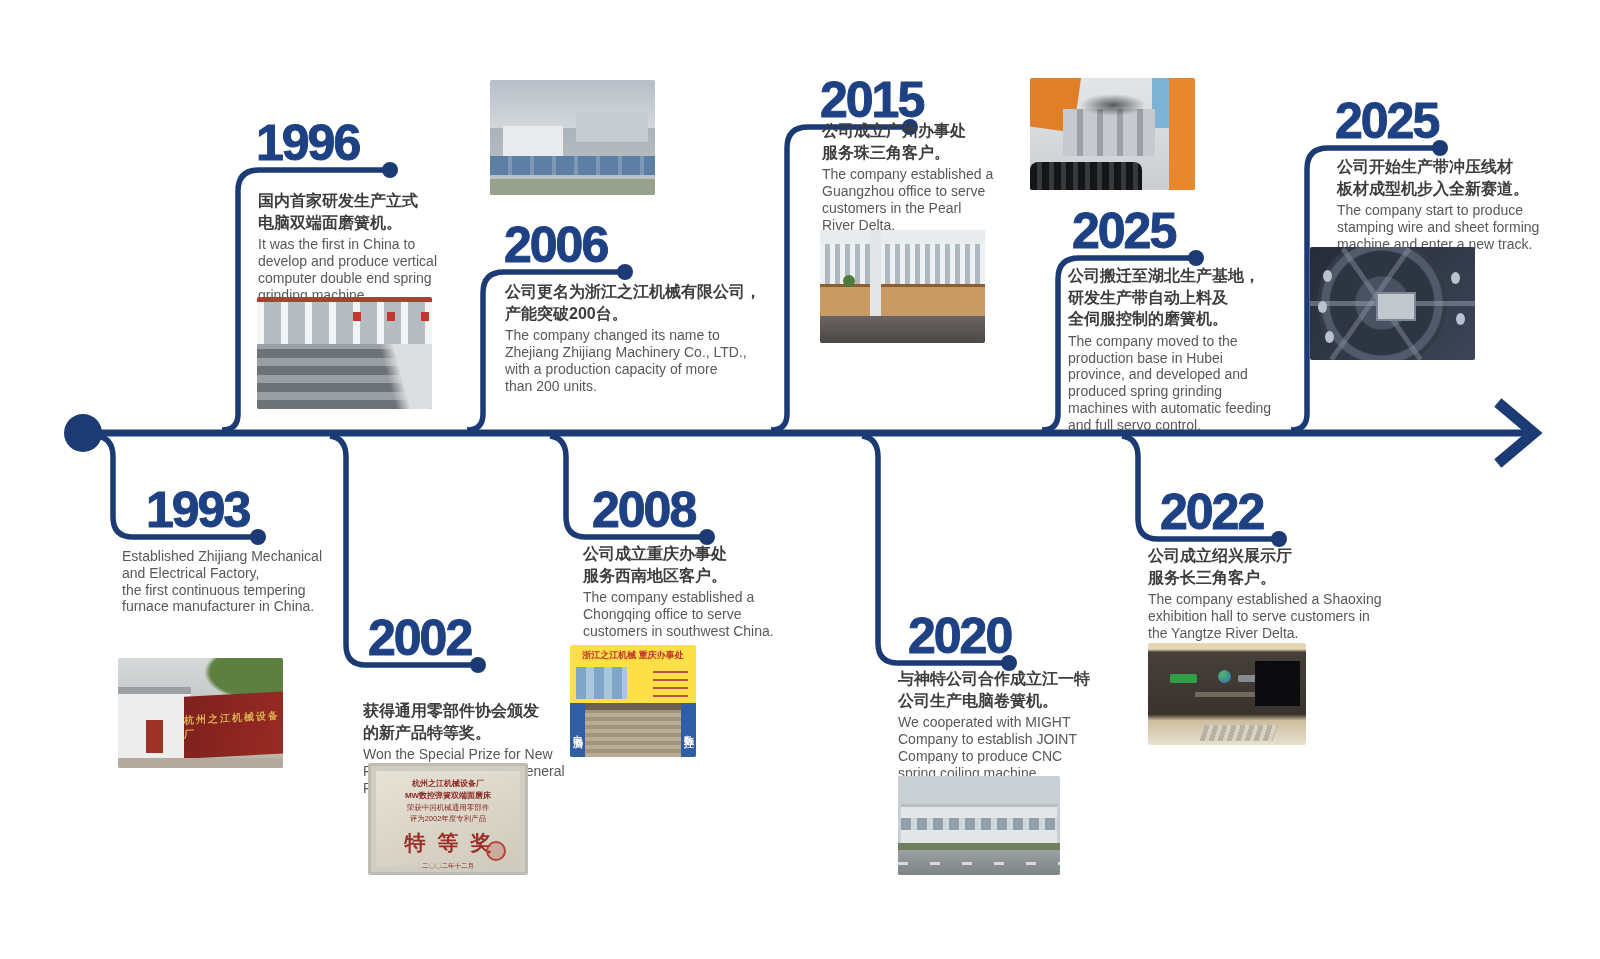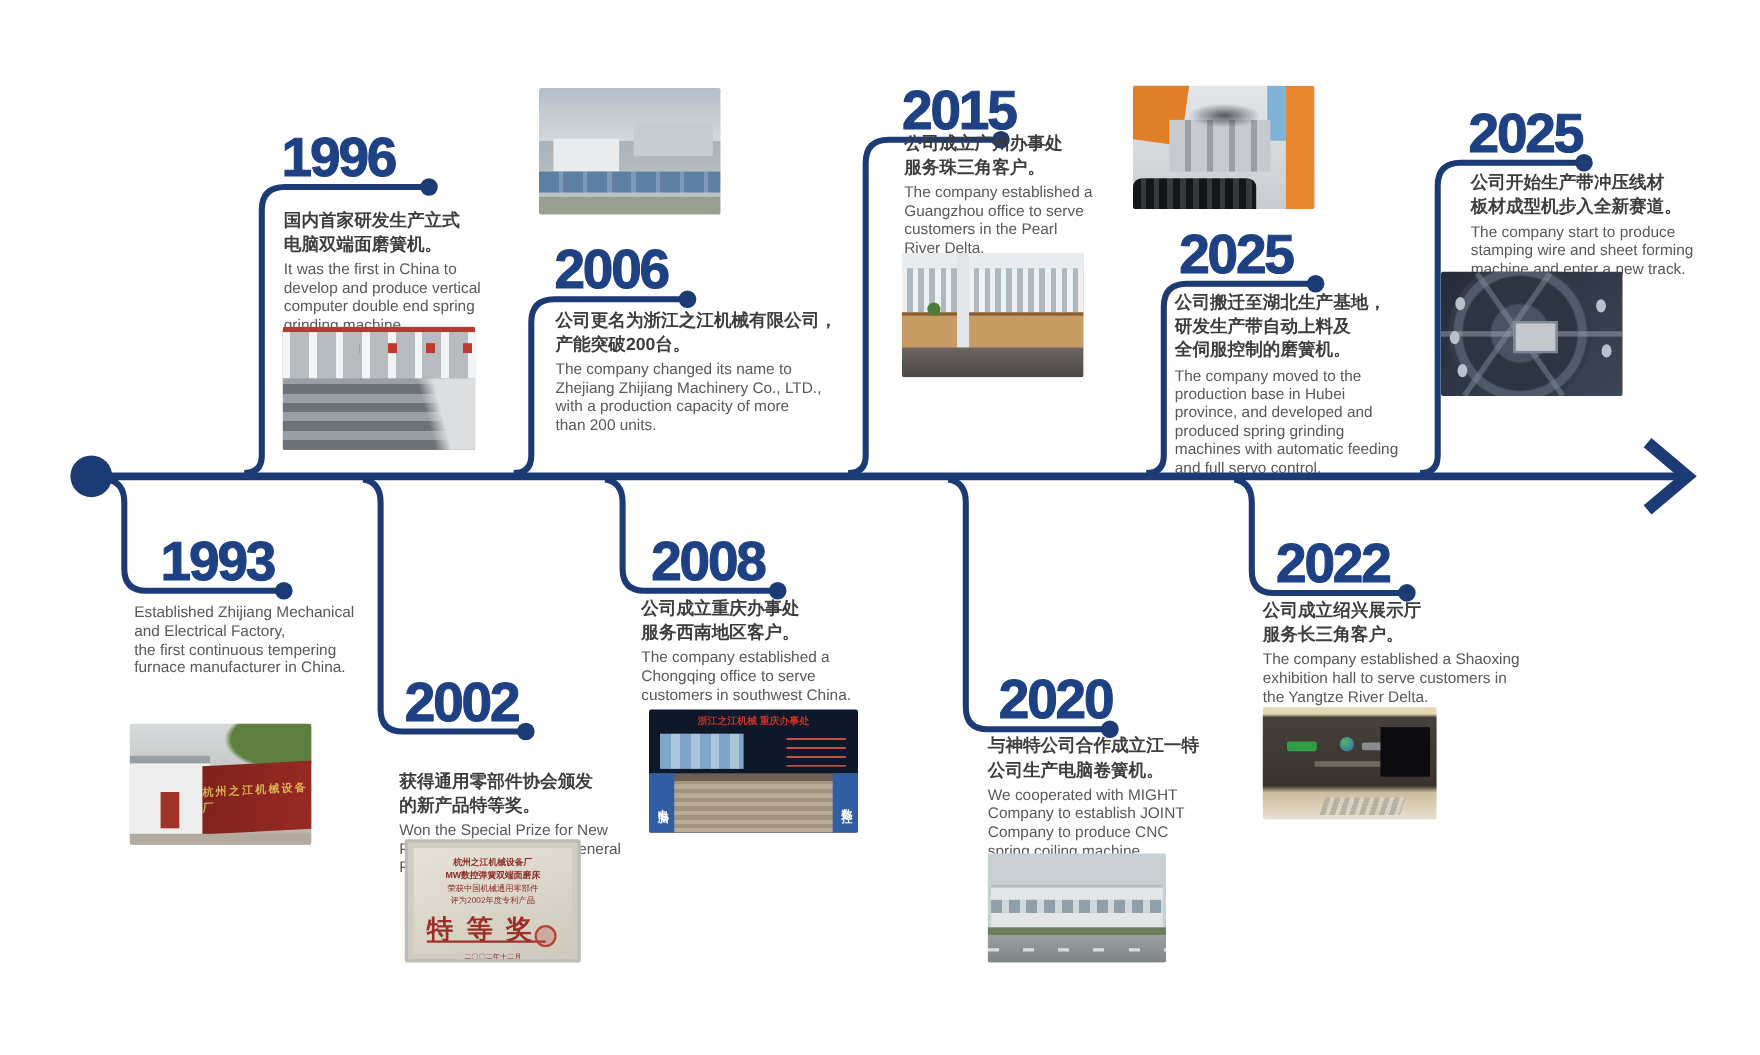--- a/index.html
+++ b/index.html
@@ -11,22 +11,22 @@
   #lines{position:absolute;left:0;top:0;width:1600px;height:959px;}
   .year{position:absolute;font-weight:bold;font-size:50px;line-height:1;letter-spacing:-2px;
         color:var(--year);-webkit-text-stroke:1px var(--year);}
   .txt{position:absolute;}
   .zh{font-weight:bold;font-size:16px;color:var(--zh);line-height:1.35;white-space:pre-line;}
   .en{font-size:14px;color:var(--en);line-height:1.2;white-space:pre-line;margin-top:3px;}
   .photo{position:absolute;overflow:hidden;border-radius:2px;}
   .ph-el{position:absolute;}
   .cert-line{font-size:8px;font-weight:bold;color:#8c2b26;text-align:center;line-height:1.5;}
   .cert-line.small{font-size:7.5px;font-weight:normal;}
-  .cert-prize{font-size:24px;font-weight:bold;color:#9c2f28;text-align:left;letter-spacing:12px;
-              margin-top:4px;text-indent:12px;text-decoration:underline;}
+  .cert-prize{font-size:21px;font-weight:bold;color:#9c2f28;text-align:center;letter-spacing:12px;
+              margin-top:4px;text-indent:12px;}
   .cert-foot{font-size:6.5px;color:#8c2b26;text-align:center;margin-top:5px;}
   .pillar-txt{position:absolute;top:55%;width:100%;writing-mode:vertical-rl;color:#fff;
               font-size:10px;font-weight:bold;letter-spacing:3px;left:0;top:56%;height:44%;
               display:flex;align-items:center;justify-content:center;}
 </style>
 </head>
 <body>
 
 <div id="canvas">
 
@@ -178,21 +178,21 @@
     </div>
   </div>
 
   <div class="photo" style="left:490px;top:80px;width:165px;height:115px;background:linear-gradient(180deg,#b6bec6 0%,#d3d8dc 42%,#aab3b9 42%,#c2c8cd 100%)">
     <div class="ph-el" style="left:52%;top:28%;width:44%;height:26%;background:#c7ccd1"></div>
     <div class="ph-el" style="left:8%;top:40%;width:36%;height:26%;background:#e9ebec;box-shadow:0 3px 0 #8e979e"></div>
     <div class="ph-el" style="left:0;top:66%;width:100%;height:17%;background:repeating-linear-gradient(90deg,#5d7fa4 0 18px,#7d99b6 18px 22px)"></div>
     <div class="ph-el" style="left:0;bottom:0;width:100%;height:14%;background:#98a08e"></div>
   </div>
 
-  <div class="photo" style="left:590px;top:645px;width:190px;height:112px;background:#0f172a">
+  <div class="photo" style="left:570px;top:645px;width:126px;height:112px;background:#fde047">
     <div class="ph-el" style="left:0;top:4%;width:100%;text-align:center;color:#c03328;font-size:9px;font-weight:bold">浙江之江机械 重庆办事处</div>
     <div class="ph-el" style="left:5%;top:20%;width:40%;height:28%;background:repeating-linear-gradient(90deg,#7fa6c8 0 10px,#a9c6dc 10px 18px)"></div>
     <div class="ph-el" style="right:6%;top:22%;width:28%;height:24%;background:repeating-linear-gradient(0deg,#c05043 0 2px,rgba(0,0,0,0) 2px 8px)"></div>
     <div class="ph-el" style="left:0;top:52%;width:100%;height:6%;background:#6b6053"></div>
     <div class="ph-el" style="left:0;top:58%;width:100%;height:42%;background:repeating-linear-gradient(0deg,#b9ac97 0 4px,#a2947e 4px 8px)"></div>
     <div class="ph-el" style="left:0;top:52%;width:12%;height:48%;background:#2f5ea5">
       <span class="pillar-txt" style="top:10%;height:80%">电脑</span>
     </div>
     <div class="ph-el" style="right:0;top:52%;width:12%;height:48%;background:#2f5ea5">
       <span class="pillar-txt" style="top:10%;height:80%">数控</span>

